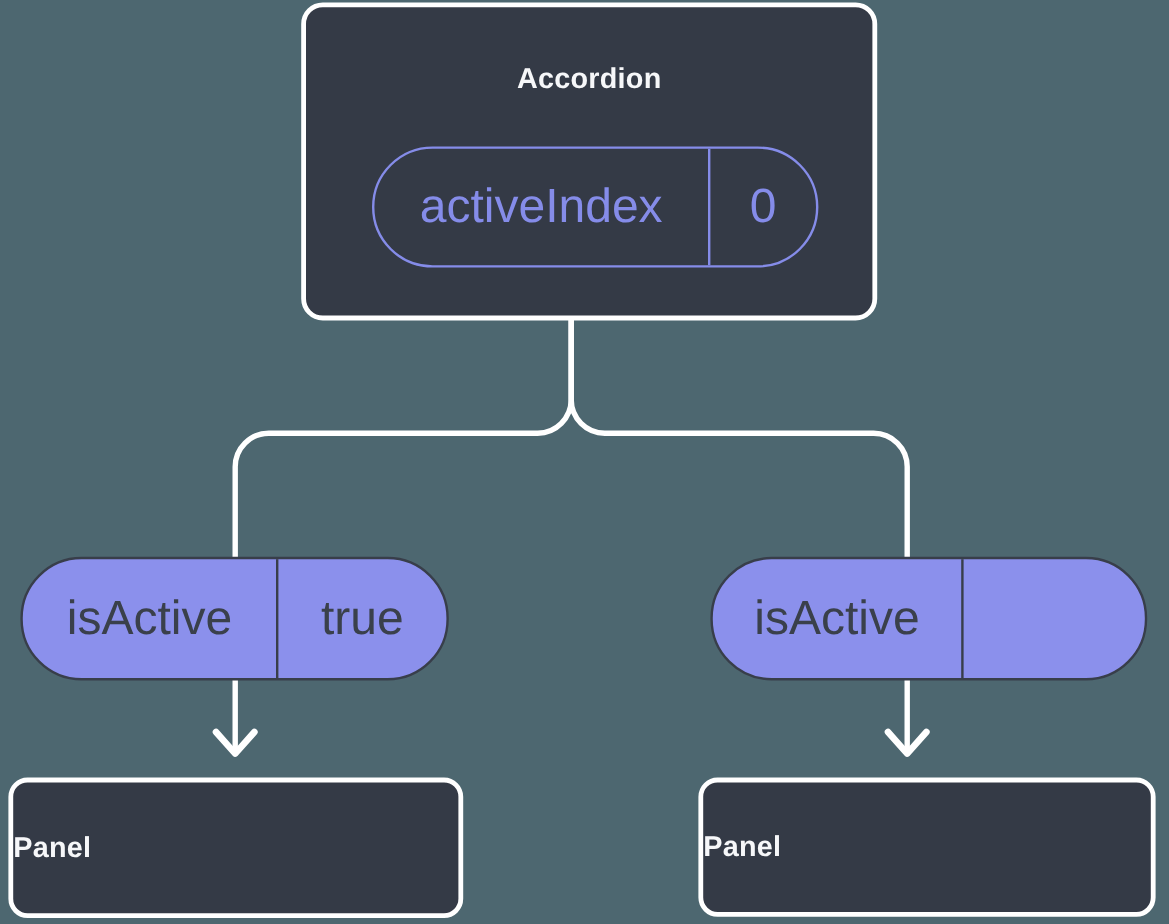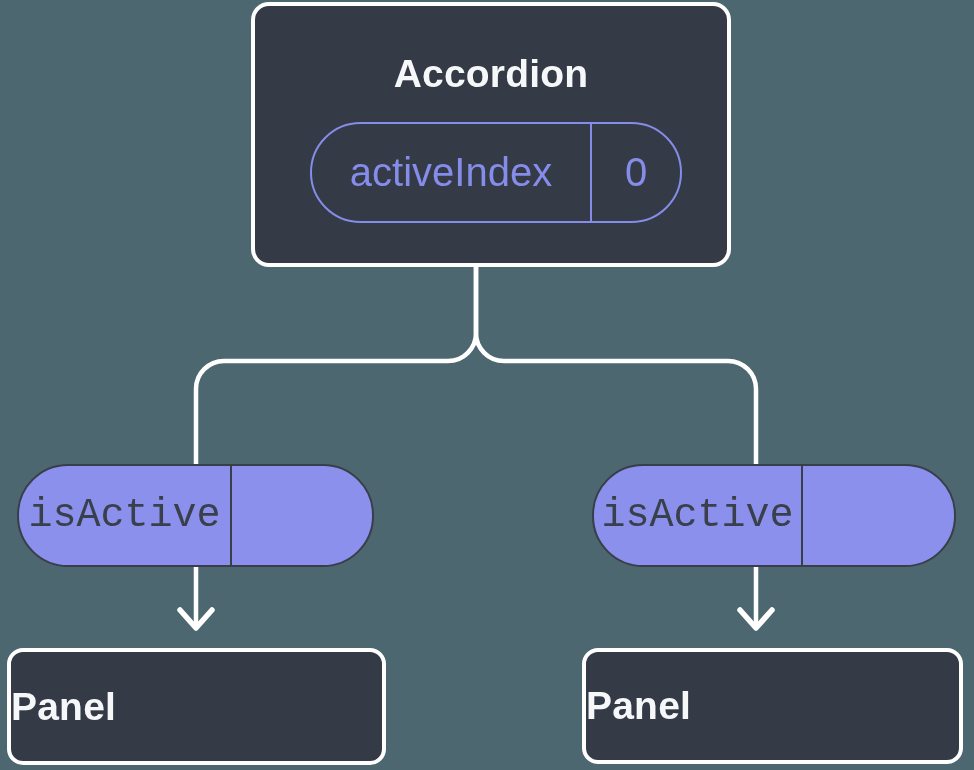--- a/index.html
+++ b/index.html
@@ -46,21 +46,21 @@
   }
   .node-accordion {
     left: 251px;
     top: 2px;
     width: 480px;
     height: 265px;
     border-radius: 18px;
   }
   .node-title {
     color: var(--text_light, #f6f7f9);
-    font-size: 39px;
+    font-size: 24px;
     font-weight: 700;
     letter-spacing: 0.2px;
   }
   .accordion-title {
     position: absolute;
     left: 0;
     right: 0;
     top: 46px;
     text-align: center;
   }
@@ -116,21 +116,20 @@
     top: 464px;
     width: 364px;
     height: 103px;
   }
   .prop-name {
     display: flex;
     align-items: center;
     justify-content: center;
     border-right: 2.5px solid var(--prop_border, #383e4a);
     box-sizing: border-box;
-    font-family: Liberation Mono, monospace;
   }
   .prop-pill-left .prop-name { width: 213px; }
   .prop-pill-right .prop-name { width: 209px; }
   .prop-value {
     flex: 1;
     display: flex;
     align-items: center;
     justify-content: center;
   }
 
@@ -168,20 +167,21 @@
   <div class="node node-accordion">
     <div class="node-title accordion-title">Accordion</div>
     <div class="state-pill">
       <div class="state-name">activeIndex</div>
       <div class="state-value">0</div>
     </div>
   </div>
 
   <div class="prop-pill prop-pill-left">
     <div class="prop-name">isActive</div>
+    <div class="prop-value">true</div>
   </div>
 
   <div class="prop-pill prop-pill-right">
     <div class="prop-name">isActive</div>
   </div>
 
   <div class="node node-panel node-panel-left">
     <div class="node-title">Panel</div>
   </div>
 

